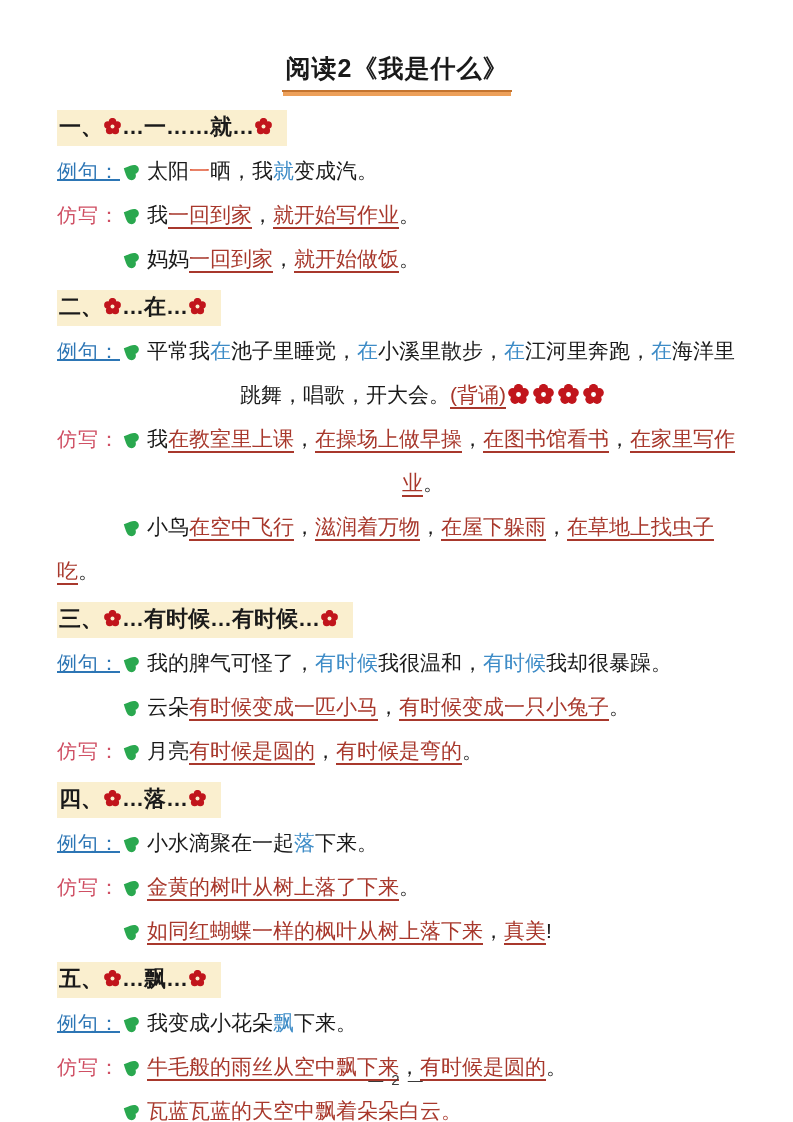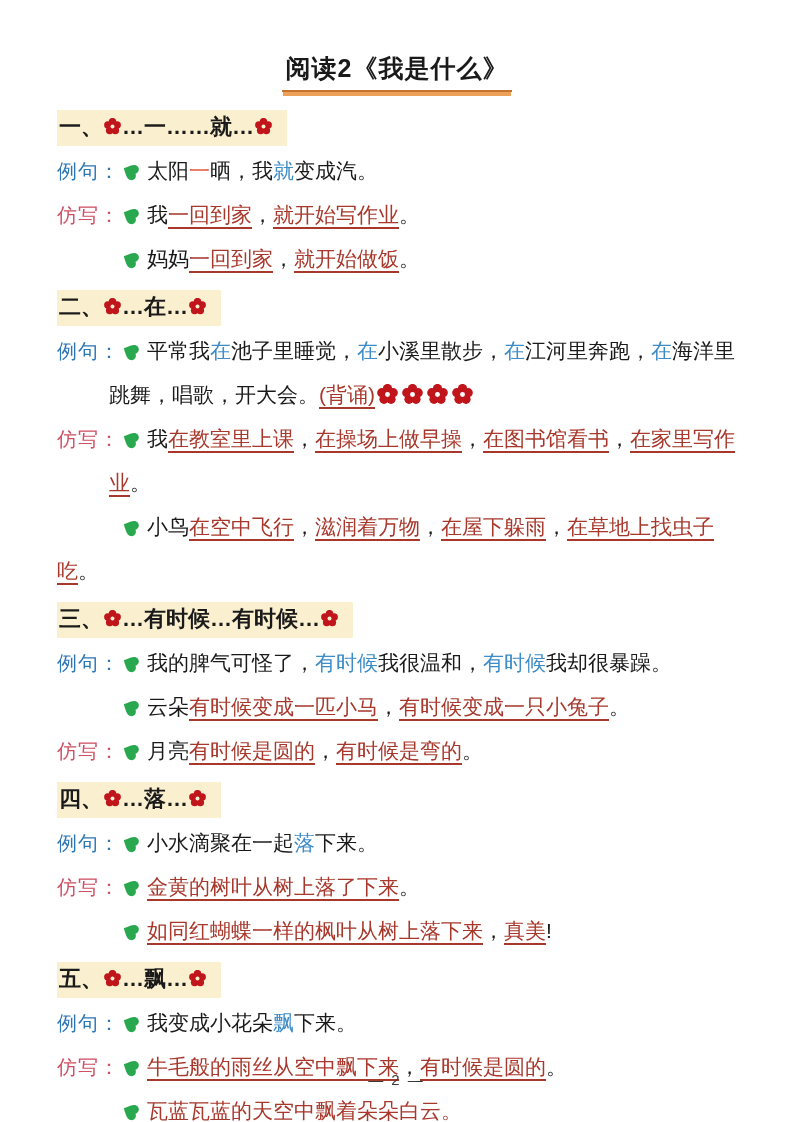--- a/index.html
+++ b/index.html
@@ -41,29 +41,29 @@
     white-space: nowrap;
   }
   .sec-heading-wrap { line-height: 0; }
   .row {
     font-size: 21px;
     line-height: 30px;
     margin-bottom: 14px;
     white-space: nowrap;
   }
   .row.indent-icon { margin-left: 64px; }
-  .row.indent-text { margin-left: 52px; }
+  .row.indent-text { margin-left: 52px; text-align: center; }
   .row.indent-page { margin-left: 0; }
   .label {
     display: inline-block;
     width: 64px;
     font-size: 20px;
     letter-spacing: 1px;
   }
-  .label-example { color: var(--label-blue); }
+  .label-example { color: var(--label-blue); text-decoration: underline; }
   .label-imitate { color: var(--label-red); }
   .leaf {
     display: inline-block;
     width: 19px; height: 19px;
     margin-right: 7px;
     vertical-align: -3px;
   }
   .leaf svg { transform: rotate(115deg); display: block; }
   .leaf path { fill: var(--leaf-green); }
   .s-k { color: #1a1a1a; }

